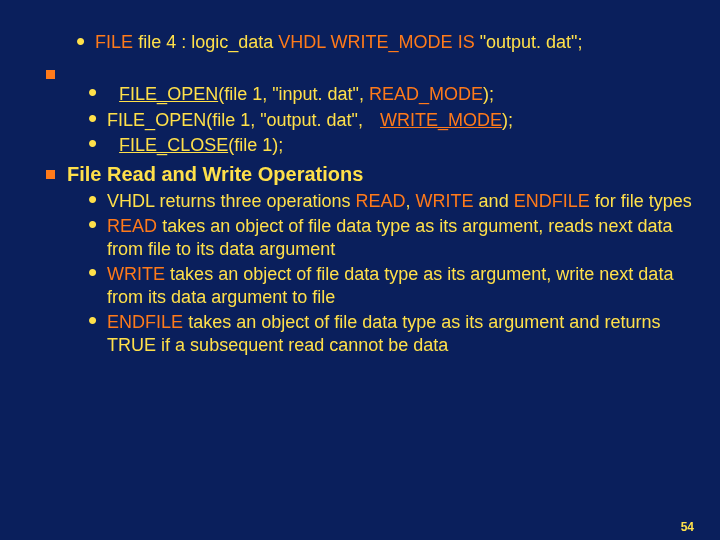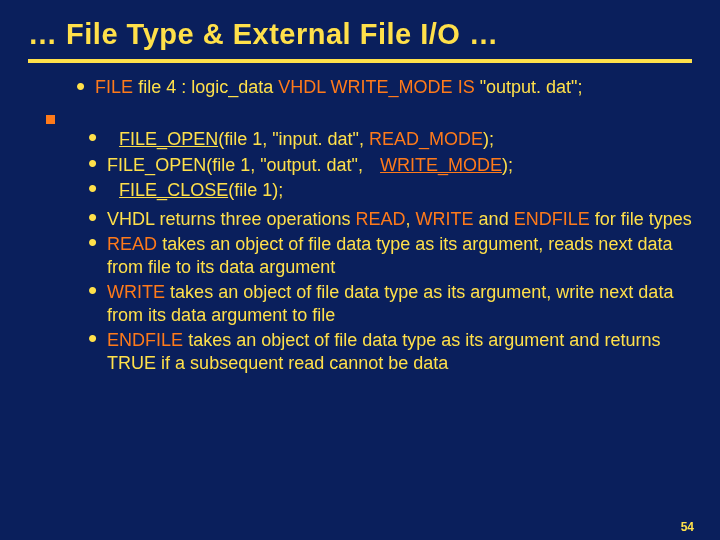--- a/index.html
+++ b/index.html
@@ -81,21 +81,20 @@
     color: #ffe04a;
     font-size: 12px;
     font-weight: bold;
   }
 </style>
 </head>
 <body>
 
 <div class="slide">
 
-  <h1 class="title">… File Type &amp; External File I/O …</h1>
 
   <div class="lead-row">
     <span class="dot">•</span>
     <span class="lead-text">
       <span class="kw">FILE</span><span> file 4 : logic_data </span><span class="kw">VHDL</span><span> </span><span class="kw">WRITE_MODE</span><span> </span><span class="kw">IS</span><span> "output. dat";</span>
     </span>
   </div>
 
   <div id="sections">
       <div class="section">
@@ -109,20 +108,24 @@
         <div class="sub">
           <span class="dot">•</span>
           <span class="txt"><span>FILE_OPEN(file 1, "output. dat", </span><span class="kw u">WRITE_MODE</span><span>);</span></span>
         </div>
         <div class="sub">
           <span class="dot">•</span>
           <span class="txt"><span class="u">FILE_CLOSE</span><span>(file 1);</span></span>
         </div>
       </div>
       <div class="section">
+        <div class="section-head">
+          <div class="sq"></div>
+          <span>File Read and Write Operations</span>
+        </div>
         <div class="sub">
           <span class="dot">•</span>
           <span class="txt"><span>VHDL returns three operations </span><span class="kw">READ</span><span>, </span><span class="kw">WRITE</span><span> and </span><span class="kw">ENDFILE</span><span> for file types</span></span>
         </div>
         <div class="sub">
           <span class="dot">•</span>
           <span class="txt"><span class="kw">READ</span><span> takes an object of file data type as its argument, reads next data from file to its data argument</span></span>
         </div>
         <div class="sub">
           <span class="dot">•</span>

